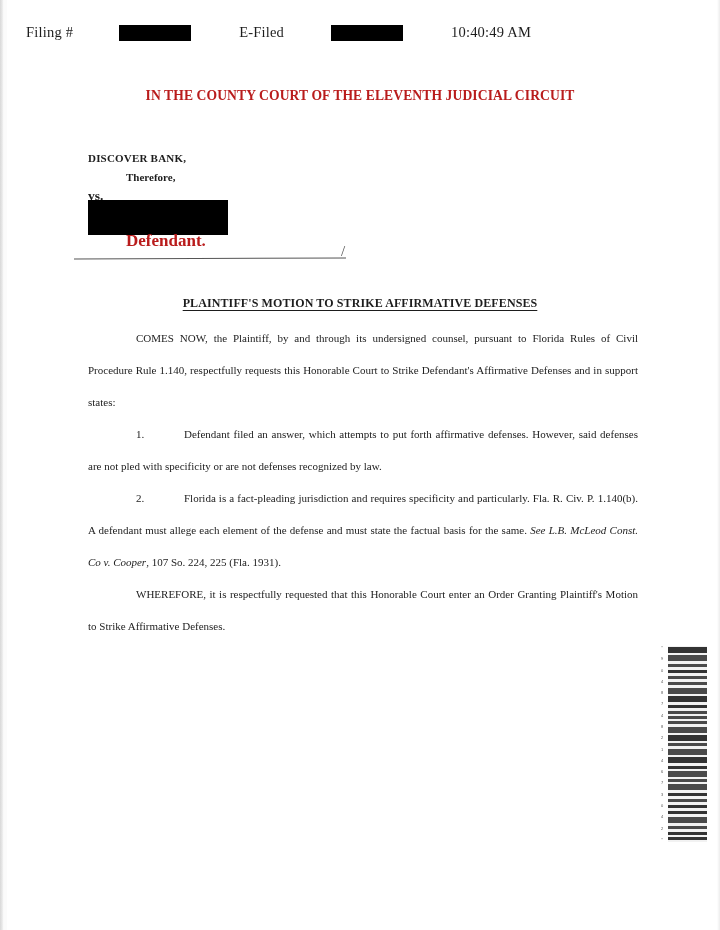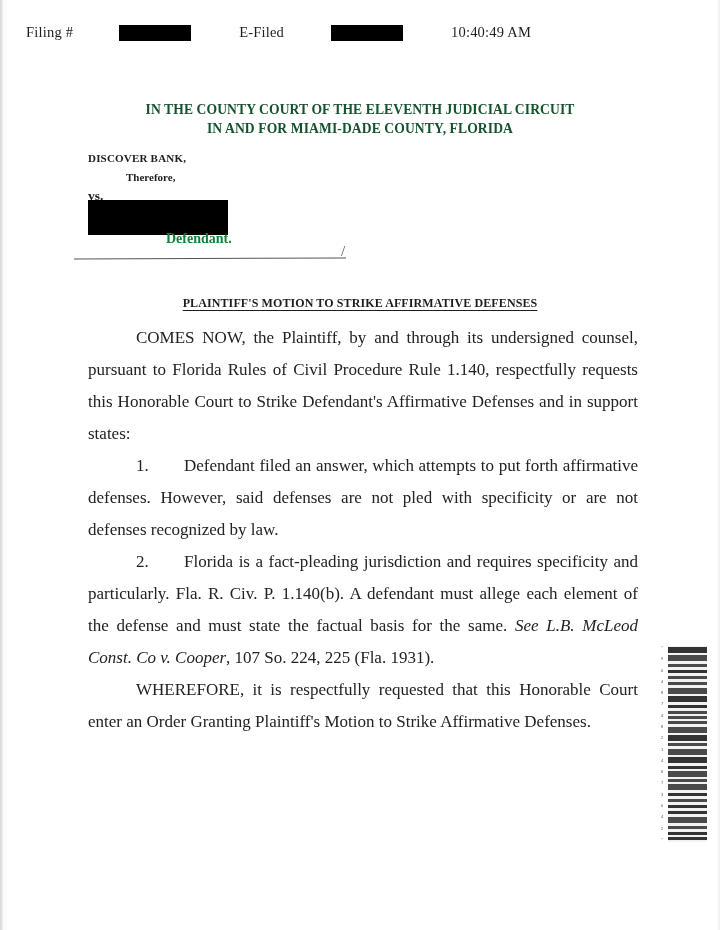--- a/index.html
+++ b/index.html
@@ -54,28 +54,28 @@
     background: #000000;
     vertical-align: middle;
   }
   .redact-filing { width: 72px; height: 16px; margin: 0 8px 0 6px; }
   .redact-efiled { width: 72px; height: 16px; margin: 0 8px 0 7px; }
 
   
   .court-caption {
     position: absolute;
     left: 0;
-    top: 100px;
+    top: 86px;
     width: 720px;
     text-align: center;
     font-size: 13.6px;
     font-weight: bold;
     line-height: 19px;
     letter-spacing: 0.1px;
-    color: #14532d;
+    color: #b91c1c;
   }
 
   
   .party-block {
     position: absolute;
     left: 88px;
     top: 134px;
     width: 560px;
     font-size: 11px;
     line-height: 19px;
@@ -105,24 +105,23 @@
     position: absolute;
     left: 88px;
     top: 200px;
     width: 140px;
     height: 35px;
   }
   .defendant-role {
     position: absolute;
     left: 126px;
     top: 231px;
-    font-size: 14px;
+    font-size: 17px;
     font-weight: bold;
-    color: #15803d;
-    margin-left: 40px;
+    color: #b91c1c;
   }
   .caption-rule {
     position: absolute;
     left: 74px;
     top: 258px;
     width: 272px;
     height: 1px;
     background: #555555;
     transform: rotate(-0.25deg);
   }
@@ -147,21 +146,21 @@
     text-underline-offset: 3px;
     letter-spacing: 0.1px;
   }
 
   
   .body-text {
     position: absolute;
     left: 88px;
     top: 322px;
     width: 550px;
-    font-size: 17px;
+    font-size: 11px;
     line-height: 32px;
     text-align: justify;
     color: #222222;
   }
   .body-text p {
     margin: 0 0 0 0;
     text-indent: 0;
   }
   .para {
     margin-bottom: 0;
@@ -225,21 +224,20 @@
   <div class="filing-header">
     <span class="lbl">Filing #</span>
     <span class="redact redact-filing"></span>
     <span class="lbl">E-Filed</span>
     <span class="redact redact-efiled"></span>
     <span class="lbl">10:40:49 AM</span>
   </div>
 
   <div class="court-caption">
     <div>IN THE COUNTY COURT OF THE ELEVENTH JUDICIAL CIRCUIT</div>
-    <div>IN AND FOR MIAMI-DADE COUNTY, FLORIDA</div>
   </div>
 
   <div class="party-block">
     <div class="plaintiff-name">DISCOVER BANK,</div>
     <div class="plaintiff-role">Therefore,</div>
   </div>
 
 
   <div class="vs-label">vs.</div>
   <div class="redact redact-defendant"></div>

